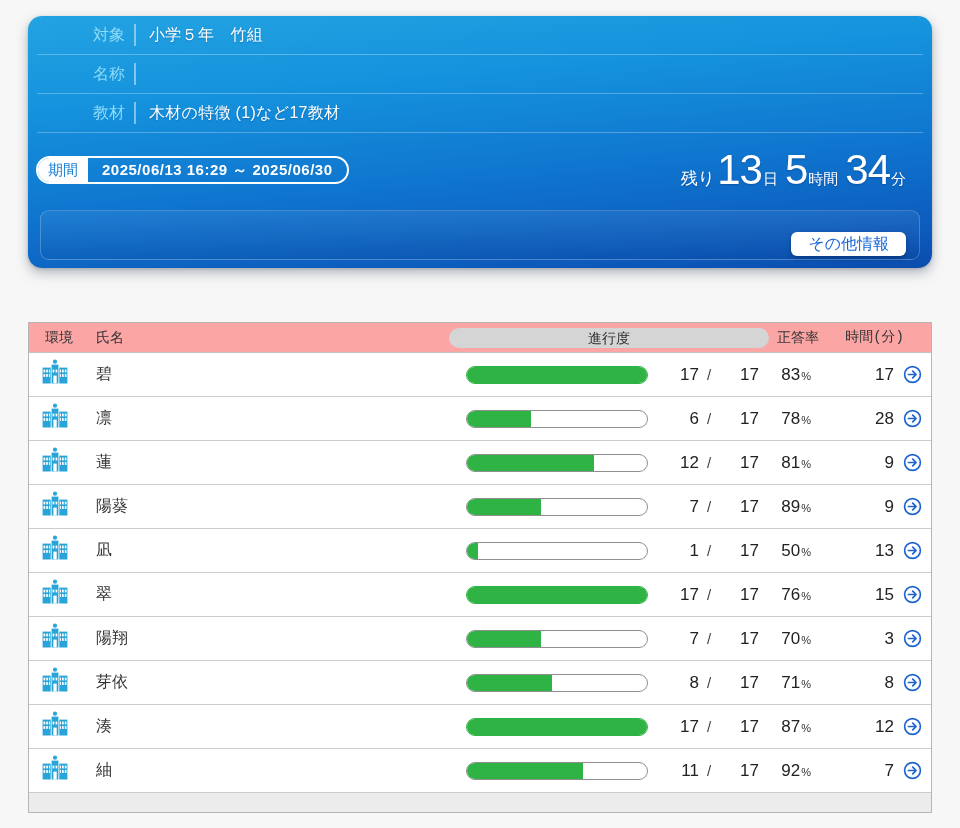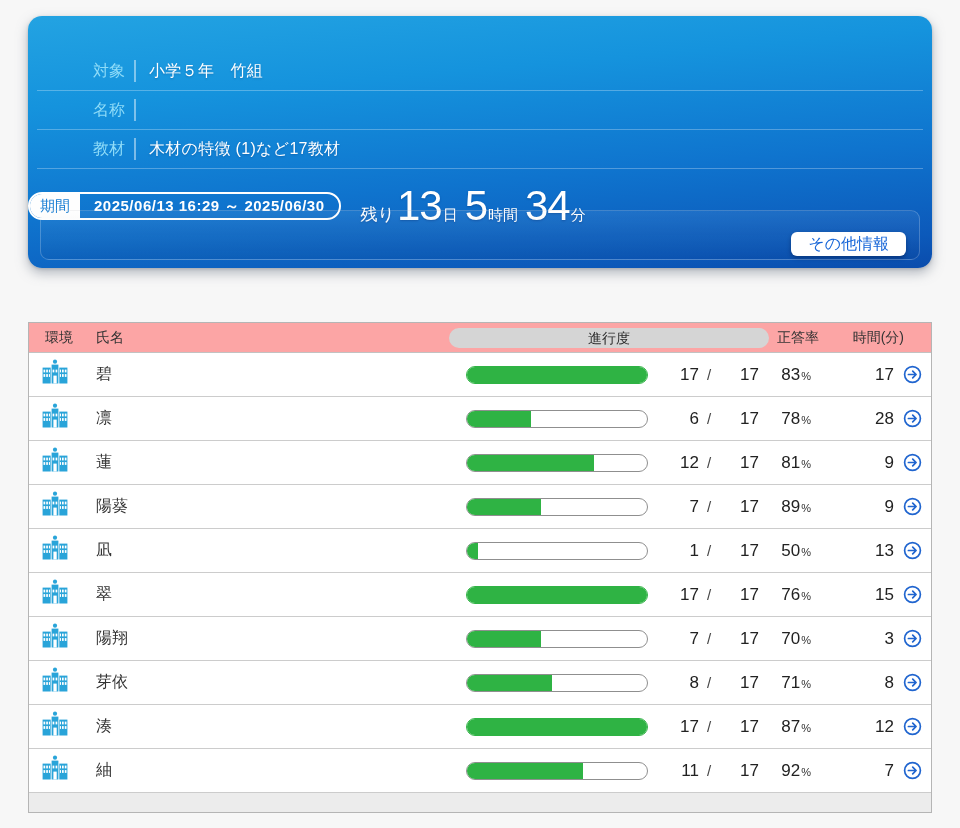--- a/index.html
+++ b/index.html
@@ -13,29 +13,29 @@
     border-radius:14px;
     background:linear-gradient(175deg,#23a3e2 0%,#1593dd 28%,#0f74ce 62%,#0c59ba 90%,#0a4cac 100%);
     box-shadow:0 5px 12px rgba(110,120,135,.5), 0 1px 3px rgba(0,0,0,.18);
     color:#fff;
   }
   .panel-inner-footer {
     position:absolute; left:12px; right:12px; bottom:8px; height:50px;
     border:1px solid rgba(255,255,255,.22); border-radius:9px;
     background:linear-gradient(180deg, rgba(255,255,255,.07), rgba(0,0,30,.06));
   }
-  .info-rows { padding-top:0;margin-top:36px; }
+  .info-rows { padding-top:0; }
   .info-row { display:flex; align-items:center; height:38px; }
   .info-label { width:97px; text-align:right; color:#8fdcf8; font-size:16px; flex:0 0 auto; }
   .info-divider { width:2px; height:22px; background:rgba(255,255,255,.45); margin:0 13px 0 9px; flex:0 0 auto; }
   .info-value { font-size:16px; color:#fff; text-shadow:0 1px 2px rgba(0,30,90,.25); letter-spacing:.3px; }
   .info-sep { height:1px; background:rgba(255,255,255,.28); margin:0 9px; }
 
-  .period-row { display:flex; align-items:center; justify-content:flex-start;
-    padding-right:26px; margin-top:16px; gap:20px; }
+  .period-row { display:flex; align-items:center; justify-content:space-between;
+    padding-right:26px; margin-top:16px; gap:20px;padding-left:8px; }
   .period-pill { display:flex; align-items:stretch; height:28px; border:2px solid #fff;
     border-radius:15px; overflow:hidden; }
   .period-pill-label { display:flex; align-items:center; background:#fefefe; color:#1a7fd4;
     font-size:15px; padding:0 10px; }
   .period-pill-value { display:flex; align-items:center; color:#fff; font-size:15px;
     padding:0 14px; letter-spacing:.5px;font-weight:bold; }
   .remaining { display:flex; align-items:baseline; text-shadow:0 1px 2px rgba(0,30,90,.3); }
   .remaining .prefix { font-size:17px; margin-right:2px; }
   .remaining .big { font-size:42px; line-height:1; letter-spacing:-1px; }
   .remaining .unit { font-size:15px; margin:0 7px 0 1px; }
@@ -51,21 +51,21 @@
   .table { position:absolute; left:28px; top:322px; width:904px;
     background:#fff; border:1px solid #b5b5b5; }
   .thead { position:relative; height:30px; background:#fca5a5; border-bottom:1px solid #c2c2c2;
     font-size:14px; color:#333; }
   .thead .h { position:absolute; top:0; line-height:29px; }
   .h-env  { left:16px; }
   .h-name { left:67px; }
   .h-progress-pill { position:absolute; left:420px; top:5px; width:320px; height:20px;
     background:#d5d5d5; border-radius:10px; text-align:center; line-height:20px; font-size:14px; color:#2b2b2b; }
   .h-accuracy { right:112px; }
-  .h-time { right:27px; }
+  .h-time { right:27px;font-family:Liberation Mono, monospace; }
 
   .row { display:grid; grid-template-columns:67px 370px 200px 33px 20px 40px 52px 83px 37px;
     align-items:center; height:44px; border-bottom:1px solid #ccc; font-size:17px; color:#222; }
   .cell-icon { padding-left:12px; display:flex; align-items:center; }
   .cell-name { font-size:16px; color:#333; }
   .bar-track { width:182px; height:18px; background:#fff; border:1px solid #8f8f8f;
     border-radius:9px; overflow:hidden; }
   .bar-fill { height:100%; background:#2fb344; }
   .bar-track.complete { border-color:#2fb344; background:#2fb344; }
   .num { text-align:right; }

